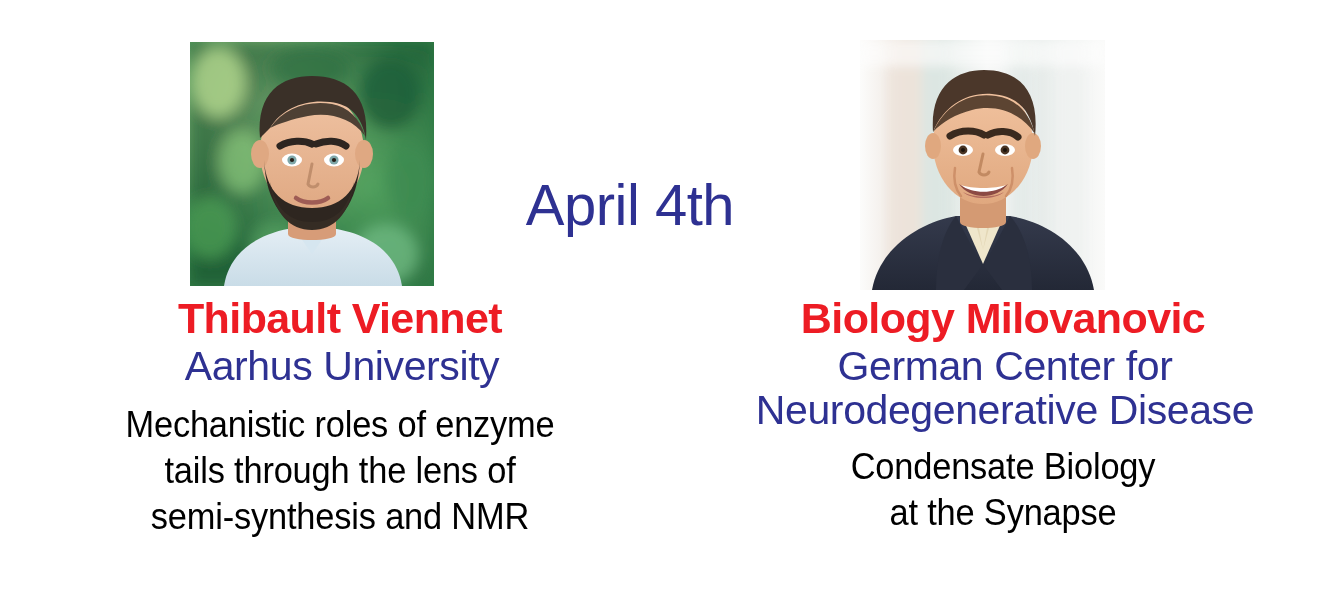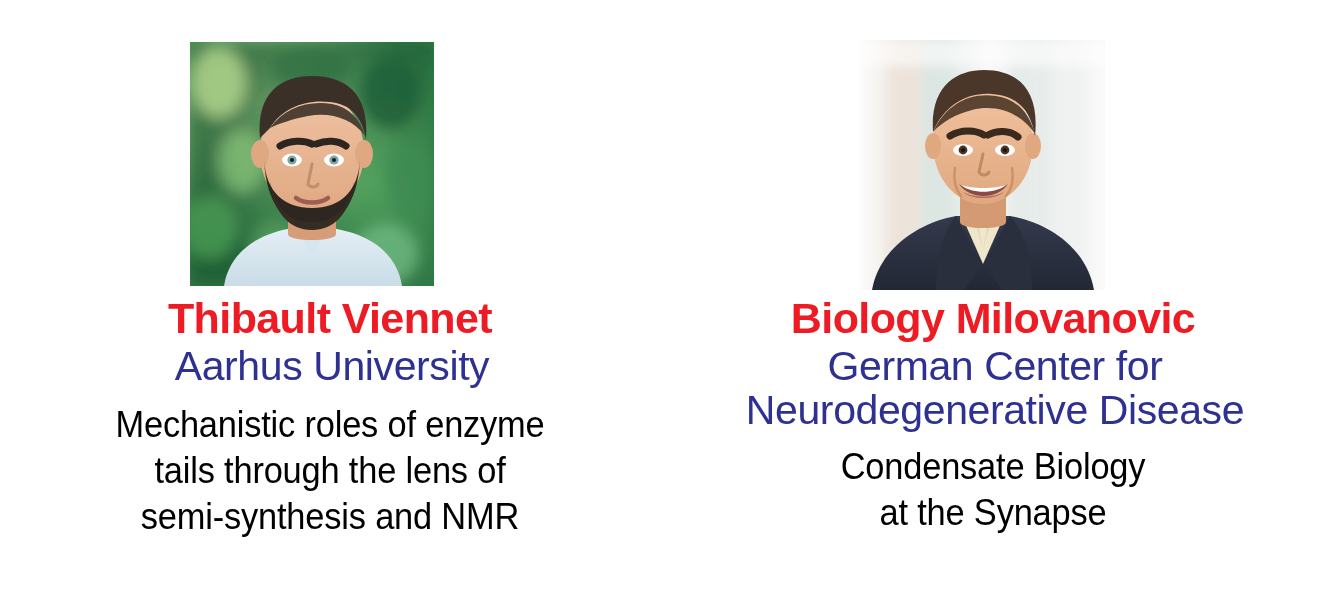--- a/index.html
+++ b/index.html
@@ -67,20 +67,21 @@
     height: 250px;
   }
   .portrait svg { display: block; width: 100%; height: 100%; }
 
   
   .text-block {
     position: absolute;
     left: 0;
     width: 100%;
     text-align: center;
+    padding-left: 10px;
   }
   .speaker-left  .text-block { top: 296px; }
   .speaker-right .text-block { top: 296px; }
 
   .speaker-name {
     font-family: "Liberation Sans", sans-serif;
     font-size: 43px;
     font-weight: 700;
     color: #ED1C24;
     line-height: 1.06;
@@ -112,20 +113,21 @@
   }
   .speaker-left  .talk-title { margin-top: 14px; }
   .speaker-right .talk-title { margin-top: 12px; }
   .talk-title .title-line { display: block; white-space: nowrap; }
 </style>
 </head>
 <body>
 
 <div class="poster">
 
+  <div class="date-label">April 4th</div>
 
   <div class="speaker speaker-left">
 
     <div class="portrait portrait-left">
       <svg viewBox="0 0 244 244" preserveAspectRatio="xMidYMid slice">
         <defs>
           <radialGradient id="leafA" cx="30%" cy="25%" r="60%">
             <stop offset="0%" stop-color="#9FD08A"></stop>
             <stop offset="100%" stop-color="#2E7D46"></stop>
           </radialGradient>

